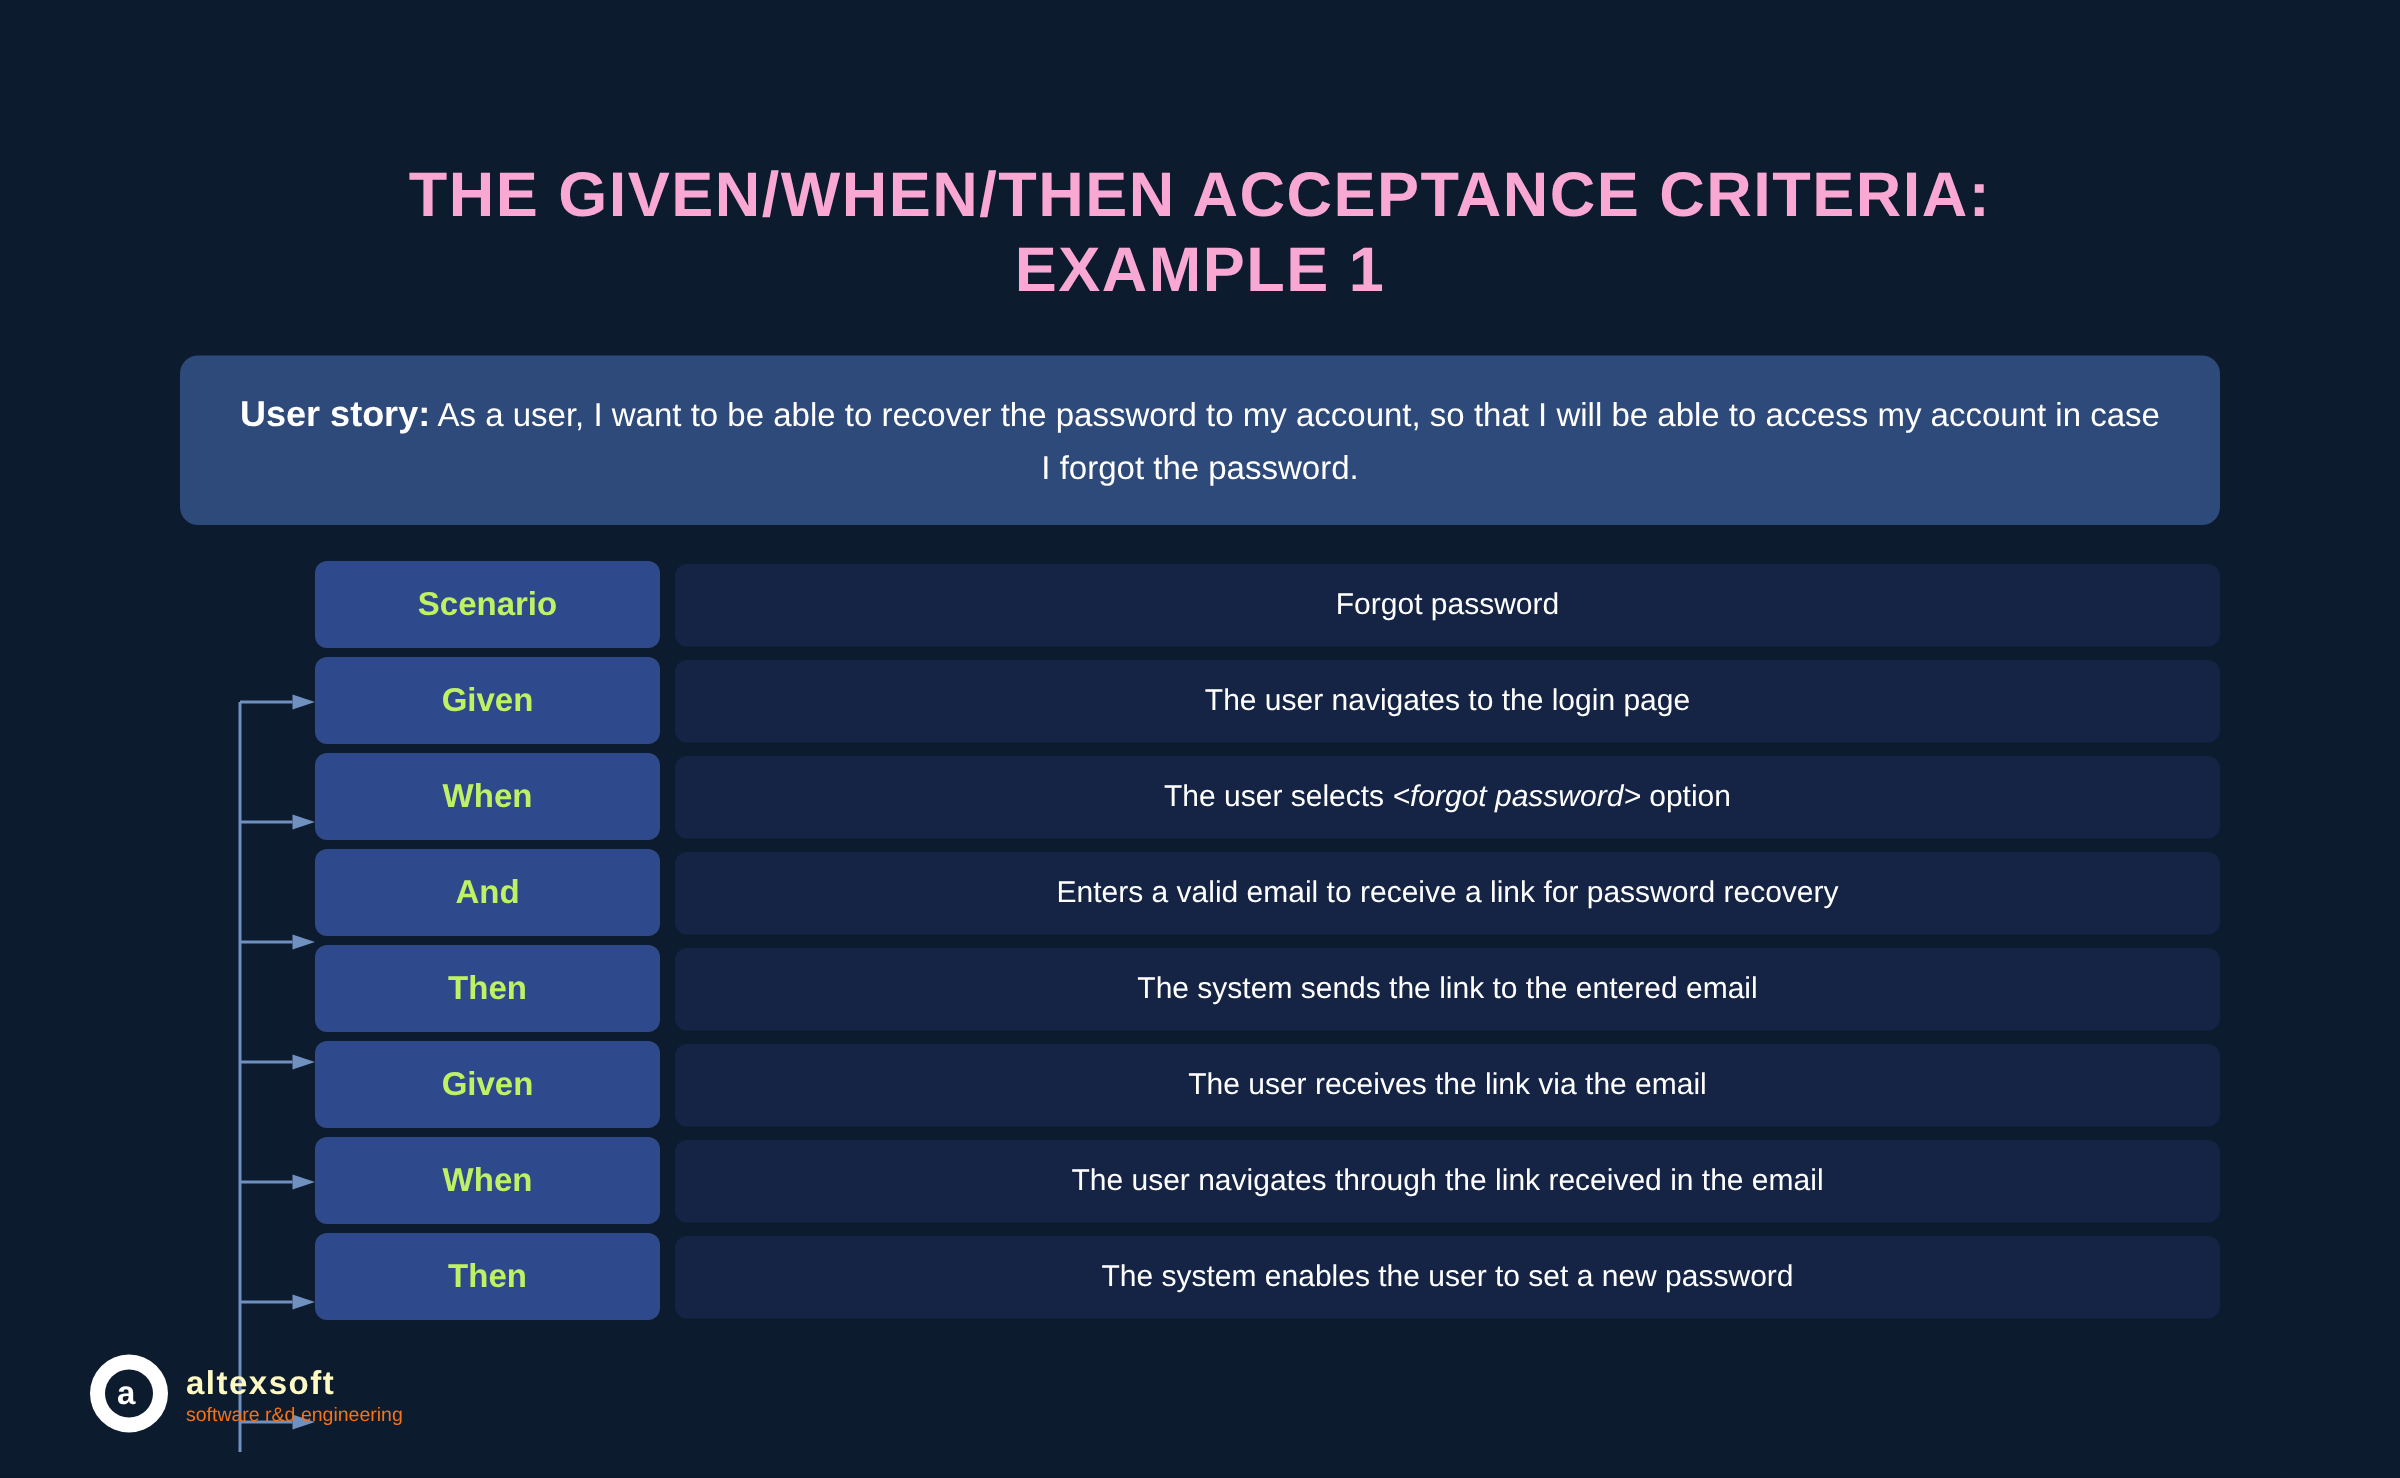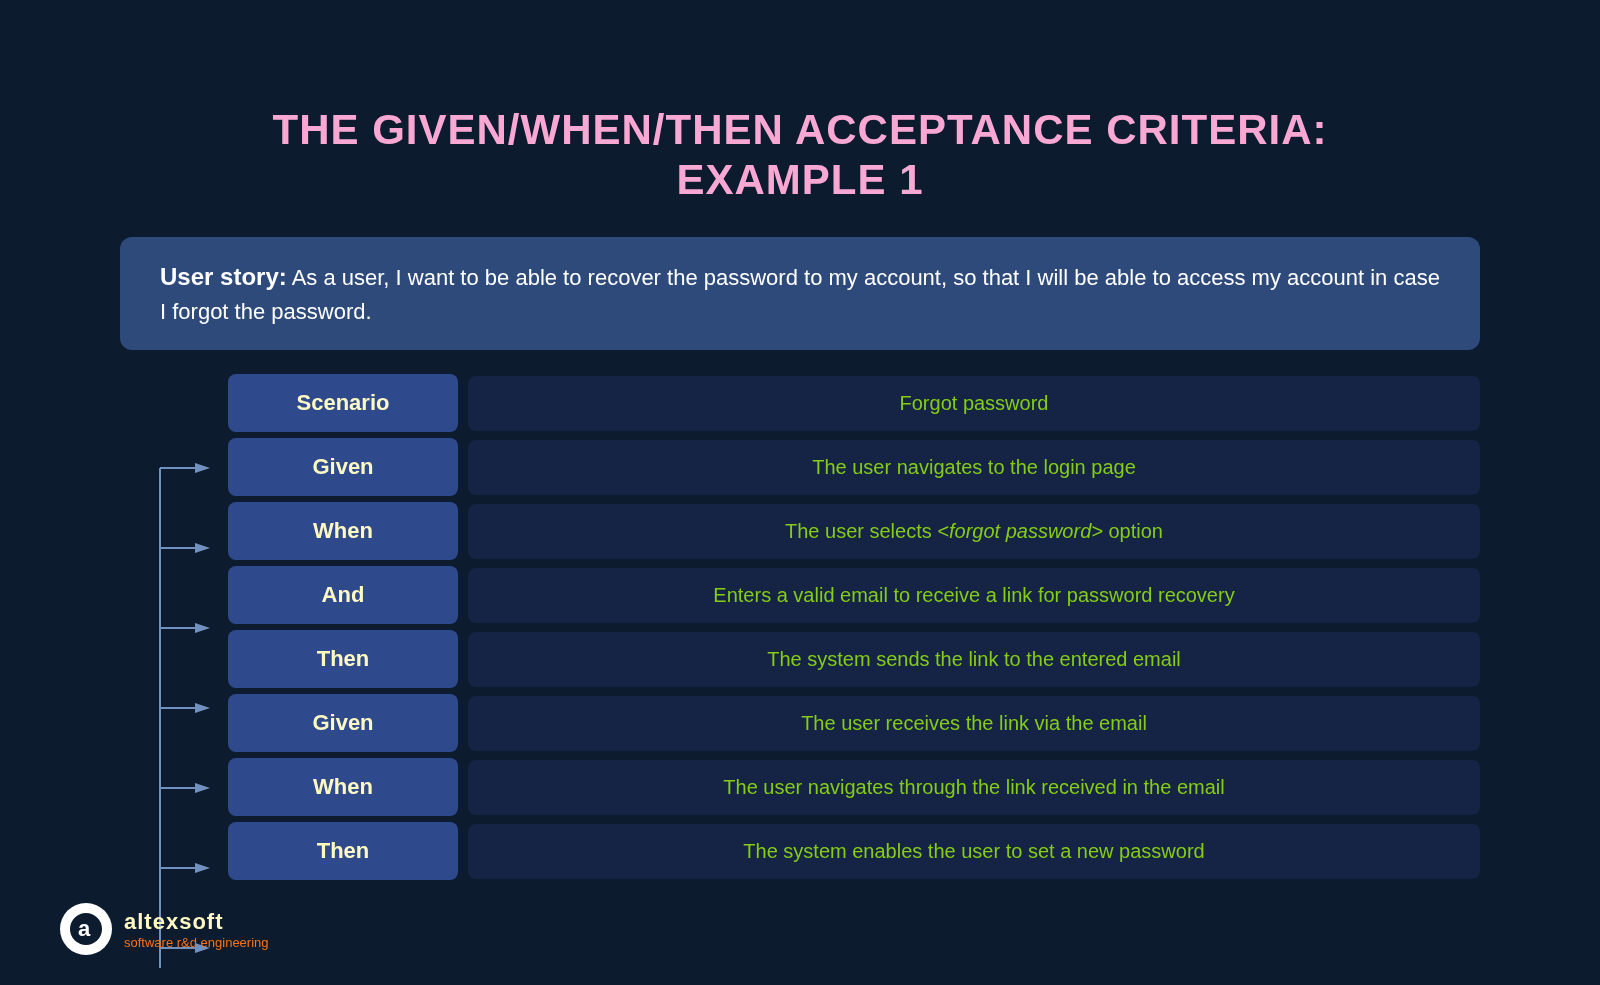--- a/index.html
+++ b/index.html
@@ -32,57 +32,56 @@
       letter-spacing: 1px;
       line-height: 1.2;
       margin-bottom: 8px;
     }
 
     .user-story-box {
       background-color: #2e4a7a;
       border-radius: 12px;
       padding: 22px 40px;
       width: 100%;
-      text-align: left;
+      text-align: center;
       color: #ffffff;
       font-size: 22px;
       line-height: 1.5;
     }
 
     .user-story-box .label {
       font-weight: bold;
       font-size: 24px;
     }
 
     .table-area {
       width: 100%;
       display: flex;
       flex-direction: column;
       gap: 0;
       position: relative;
     }
 
     .keyword-cell {
       background-color: #2e4a8c;
-      color: #fef9c3;
+      color: #bef264;
       font-size: 22px;
       font-weight: bold;
       text-align: center;
       border-radius: 8px;
       width: 230px;
       min-width: 230px;
       padding: 16px 10px;
       flex-shrink: 0;
-      margin-left: 18px;
     }
 
     .description-cell {
       flex: 1;
       background-color: #152444;
-      color: #84cc16;
+      color: #ffffff;
       font-size: 20px;
       text-align: center;
       border-radius: 8px;
       padding: 16px 23px;
       margin-left: 10px;
     }
 
     
     .scenario-keyword {
       background-color: #2e4a8c;

